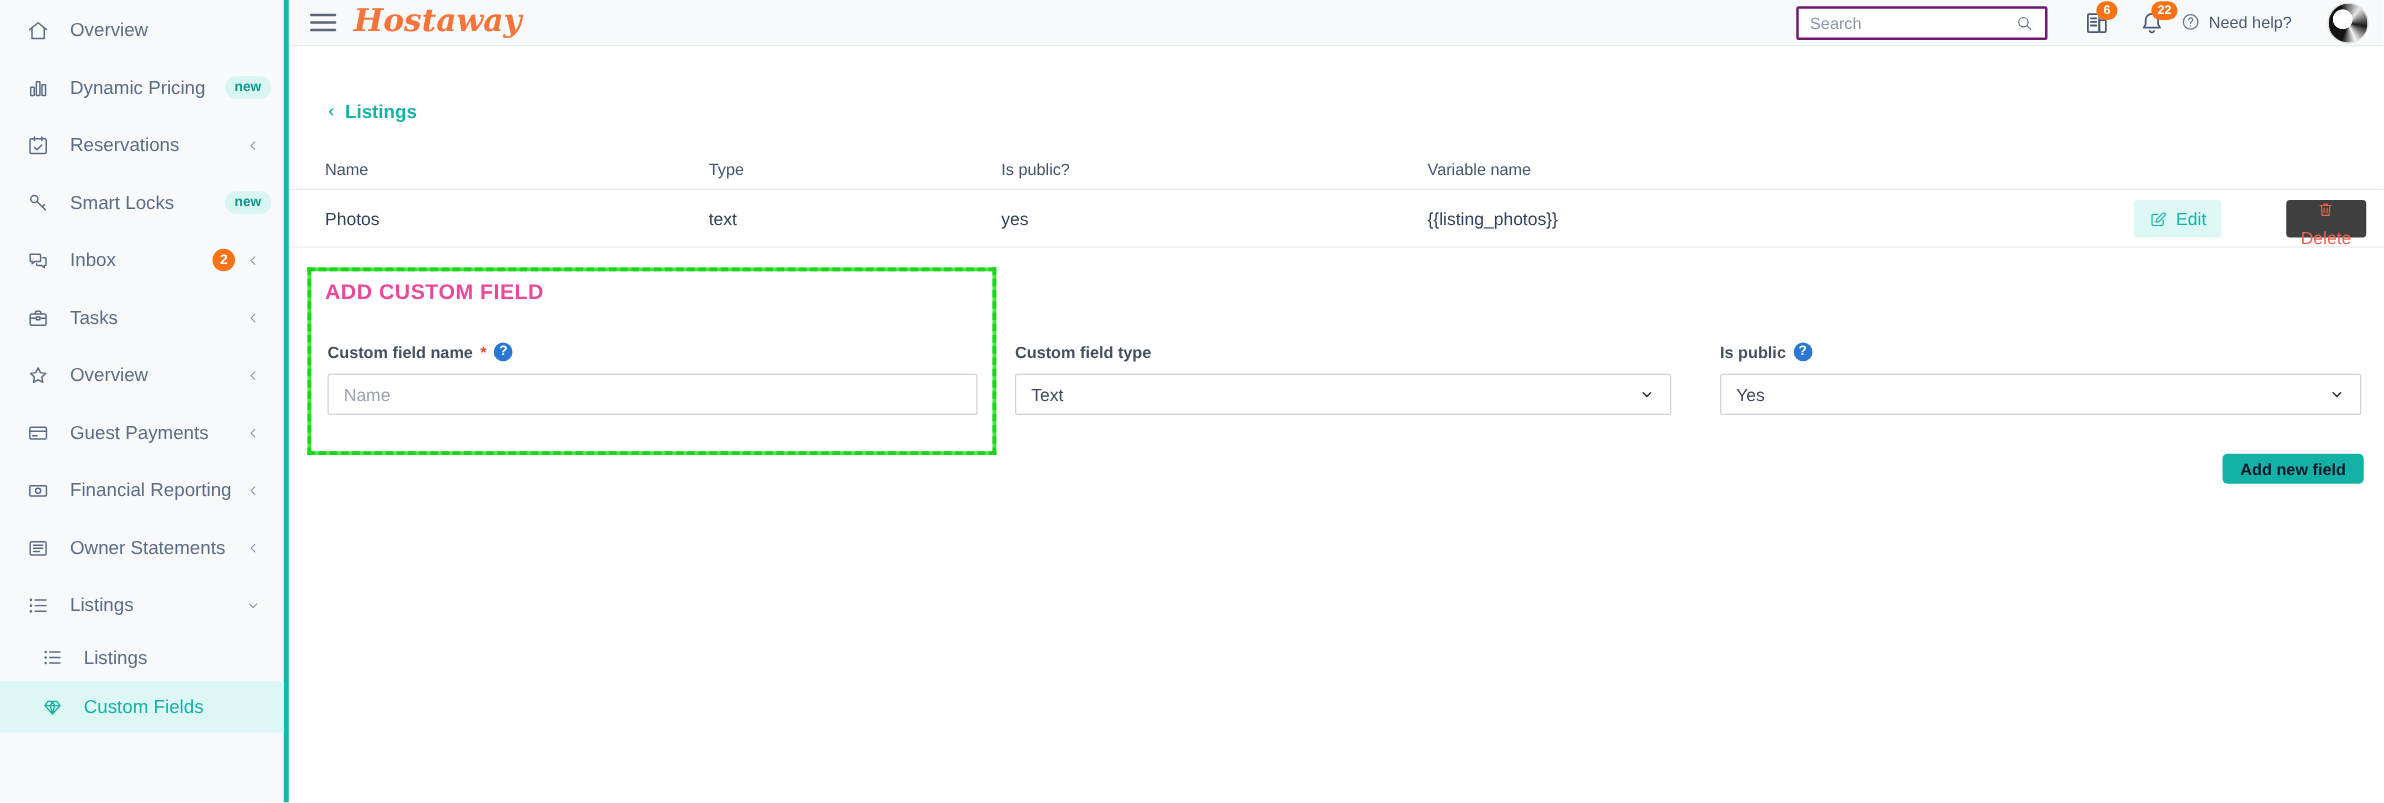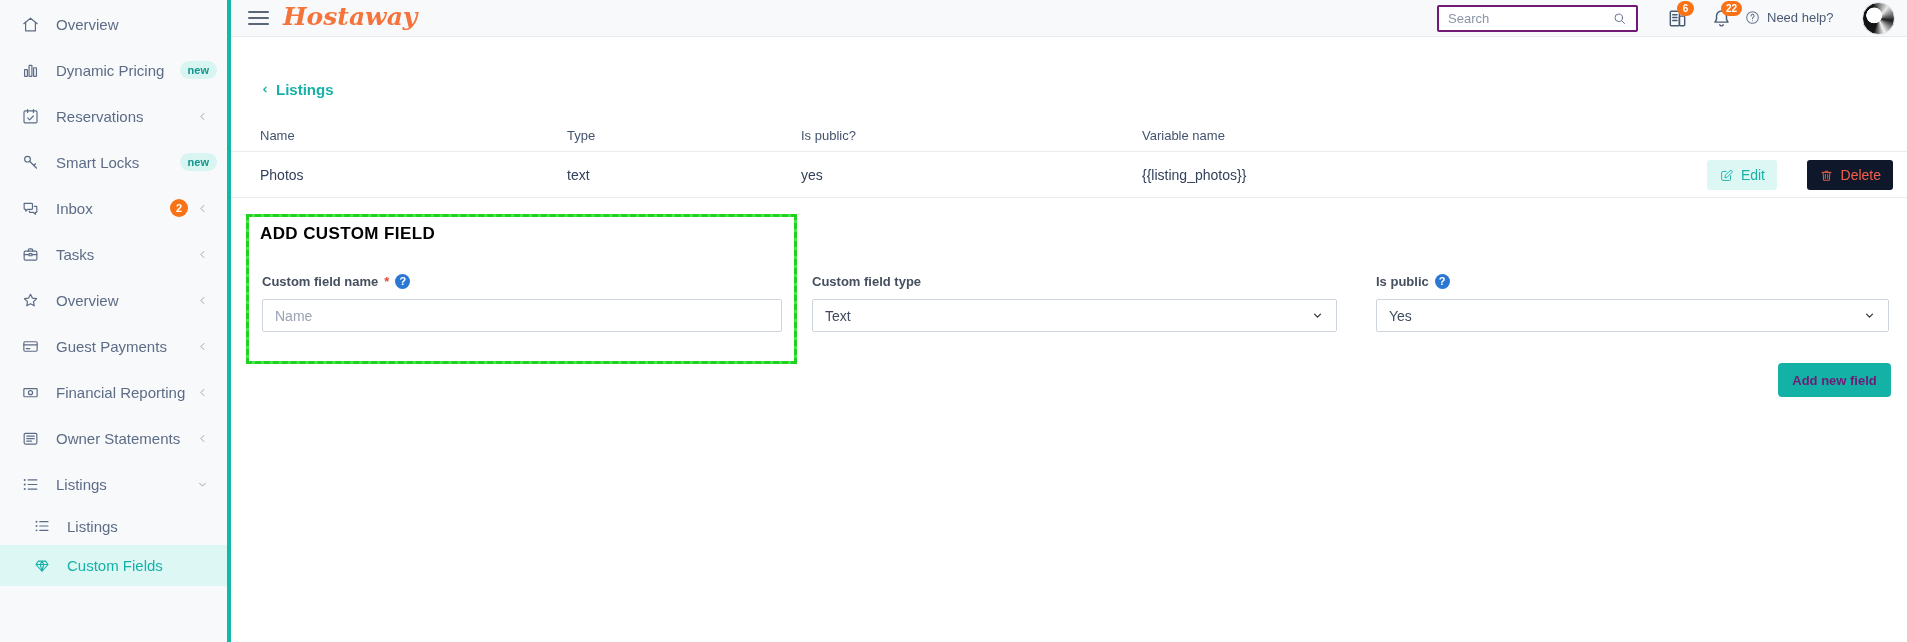--- a/index.html
+++ b/index.html
@@ -46,39 +46,39 @@
   .back-link .glyph svg { stroke-width:3; }
 
   .table-header { position:absolute; left:0; top:85px; width:1676px; height:30px; border-bottom:1px solid #e9ebef; font-size:13px; color:#44536e; }
   .th { position:absolute; top:6px; white-space:nowrap; }
   .table-row { position:absolute; left:0; top:115px; width:1676px; height:46px; border-bottom:1px solid #e9ebef; font-size:14px; color:#32405a; }
   .td { position:absolute; top:15px; white-space:nowrap; }
   .c1 { left:29px; } .c2 { left:336px; } .c3 { left:570px; } .c4 { left:911px; }
   .row-btn { position:absolute; top:8px; height:30px; border:none; border-radius:3px; font-size:14px; padding:0 12px; display:flex; align-items:center; gap:7px; cursor:pointer; font-family:inherit; }
   .row-btn .glyph { width:15px; height:15px; }
   .btn-edit { right:130px; background:var(--teal_light,#dcf7f4); color:var(--teal,#16b1a7); }
-  .btn-delete { right:14px; background:#0f172a; color:#f2604a; }
+  .btn-delete { right:14px; background:#404040; color:#f2604a;flex-direction:column; }
 
   .annotation-box { position:absolute; left:15px; top:177px; width:551px; height:150px; border:3px solid var(--annotation_green,#46e846); pointer-events:none; z-index:5; }
   .annotation-box::after { content:""; position:absolute; inset:-3px; border:3px dashed #1ed21e; }
 
-  .form-title { position:absolute; left:29px; top:187px; font-size:17px; font-weight:bold; color:#000000; letter-spacing:.4px; }
+  .form-title { position:absolute; left:29px; top:187px; font-size:17px; font-weight:bold; color:#ec4899; letter-spacing:.4px; }
   .form-col { position:absolute; top:236px; }
   .col1 { left:31px;  width:520px; }
   .col2 { left:581px; width:525px; }
   .col3 { left:1145px; width:513px; }
   .form-label { font-size:13px; font-weight:bold; color:#454f5e; display:flex; align-items:center; gap:6px; height:16px; }
   .req { color:#e04a38; font-weight:bold; }
   .help-dot { width:15px; height:15px; border-radius:50%; background:var(--help_blue,#2a77d4); color:#fff; font-size:11px; font-weight:bold; display:inline-flex; align-items:center; justify-content:center; cursor:pointer; flex:none; }
   .text-input { margin-top:10px; width:100%; height:33px; border:1px solid #ced4dc; border-radius:2px; font-size:14px; padding:0 12px; color:#3d4c66; font-family:inherit; outline:none; background:#fff; display:block; }
   .text-input::placeholder { color:#9aa3b2; }
   .select { margin-top:10px; width:100%; height:33px; border:1px solid #ced4dc; border-radius:2px; font-size:14px; padding:0 12px; color:#3f4b5e; display:flex; align-items:center; cursor:pointer; background:#fff; }
   .select .chev { margin-left:auto; width:13px; height:13px; color:#2f2f2f; }
   .select .chev svg { stroke-width:2.2; }
-  .btn-primary { position:absolute; left:1547px; top:326px; width:113px; height:34px; background:var(--primary,#14b2a6); color:#701a75; border:none; border-radius:4px; font-size:13px; font-weight:bold; cursor:pointer; font-family:inherit; }
+  .btn-primary { position:absolute; left:1547px; top:326px; width:113px; height:24px; background:var(--primary,#14b2a6); color:#0f172a; border:none; border-radius:4px; font-size:13px; font-weight:bold; cursor:pointer; font-family:inherit; }
 </style>
 </head>
 <body>
 
 <nav class="sidebar">
   <div class="nav-item">
     <span class="nav-icon">
         <svg viewBox="0 0 24 24">
           <path d="M3.5 11 L12 4 L20.5 11"></path>
           <path d="M5.8 9.3 V20 H18.2 V9.3"></path>

